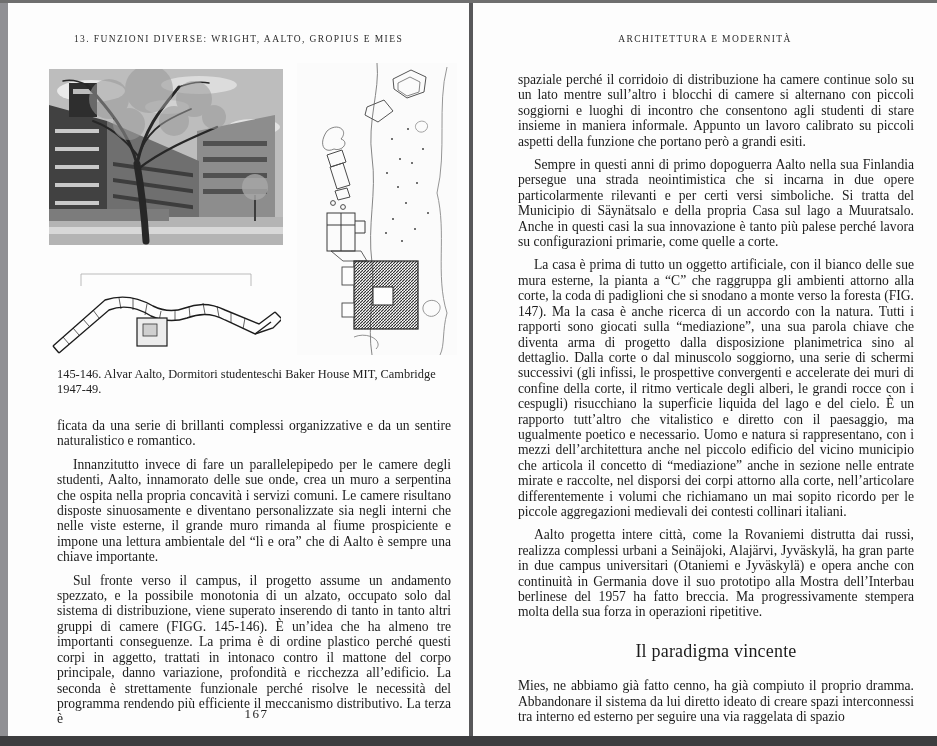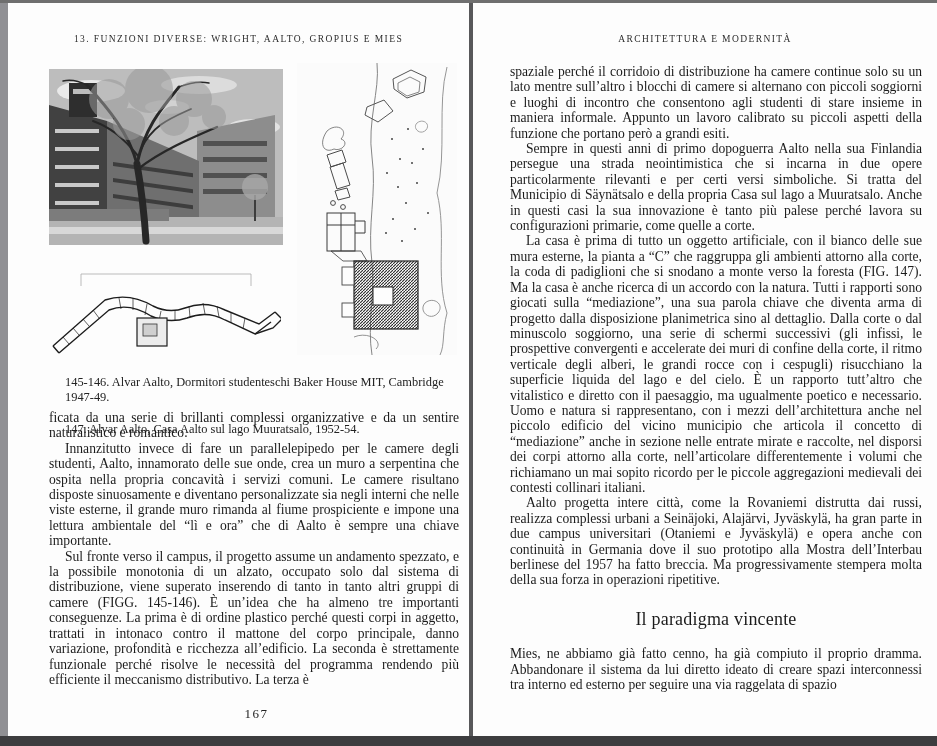--- a/index.html
+++ b/index.html
@@ -24,26 +24,26 @@
     font-size:9.5px;letter-spacing:1.4px;color:#2c2c2c;white-space:nowrap;
   }
   .figures{position:absolute;left:41px;top:60px;width:412px;height:294px;}
   .fig{position:absolute;}
   .fig svg{display:block;}
   .fig-photo{left:0;top:6px;}
   .fig-siteplan{left:248px;top:0;}
   .fig-floorplan{left:0;top:203px;}
   .captions{position:absolute;left:41px;top:356px;width:415px;
     font-size:12.4px;line-height:15.4px;text-align:left;color:#222;}
-  .captions p{margin:16px;}
+  .captions p{margin:8px;}
   .body-text{position:absolute;font-size:13.6px;line-height:15.4px;
     text-align:justify;hyphens:auto;-webkit-hyphens:auto;color:var(--ink);}
   .body-left{left:41px;top:407px;width:410px;}
   .body-right{left:37px;top:61px;width:412px;}
-  .body-text p{margin:0;padding:0;}
+  .body-text p{margin:8px;padding:0;}
   .body-text p.indent{text-indent:16px;}
   .section-heading{
     text-align:center;font-size:18px;font-weight:normal;
     margin:24px 0 19px 0;letter-spacing:.2px;
   }
   .page-number{position:absolute;bottom:14px;left:0;right:0;text-align:center;
     font-size:13px;letter-spacing:1.5px;color:#222;margin-left:36px;}
 </style>
 </head>
 <body>
@@ -201,21 +201,20 @@
           <g>
             <rect x="88" y="52" width="30" height="28" fill="#ececec" stroke="#1d1d1d" stroke-width="1.2"></rect>
             <rect x="94" y="58" width="14" height="12" fill="#cfcfcf" stroke="#333" stroke-width="0.8"></rect>
           </g>
         </svg>
       </div>
     </div>
 
     <div class="captions">
       <p>145-146.  Alvar Aalto, Dormitori studenteschi Baker House MIT, Cambridge 1947-49.</p>
-      <p>147.  Alvar Aalto, Casa Aalto sul lago Muuratsalo, 1952-54.</p>
     </div>
 
     <div class="body-text body-left">
       <p>ficata da una serie di brillanti complessi organizzative e da un sentire naturalistico e romantico.</p>
       <p class="indent">Innanzitutto invece di fare un parallelepipedo per le camere degli studenti, Aalto, innamorato delle sue onde, crea un muro a serpentina che ospita nella propria concavità i servizi comuni. Le camere risultano disposte sinuosamente e diventano personalizzate sia negli interni che nelle viste esterne, il grande muro rimanda al fiume prospiciente e impone una lettura ambientale del “lì e ora” che di Aalto è sempre una chiave importante.</p>
       <p class="indent">Sul fronte verso il campus, il progetto assume un andamento spezzato, e la possibile monotonia di un alzato, occupato solo dal sistema di distribuzione, viene superato inserendo di tanto in tanto altri gruppi di camere (FIGG. 145-146). È un’idea che ha almeno tre importanti conseguenze. La prima è di ordine plastico perché questi corpi in aggetto, trattati in intonaco contro il mattone del corpo principale, danno variazione, profondità e ricchezza all’edificio. La seconda è strettamente funzionale perché risolve le necessità del programma rendendo più efficiente il meccanismo distributivo. La terza è</p>
     </div>
 
     <div class="page-number">167</div>
   </div>

